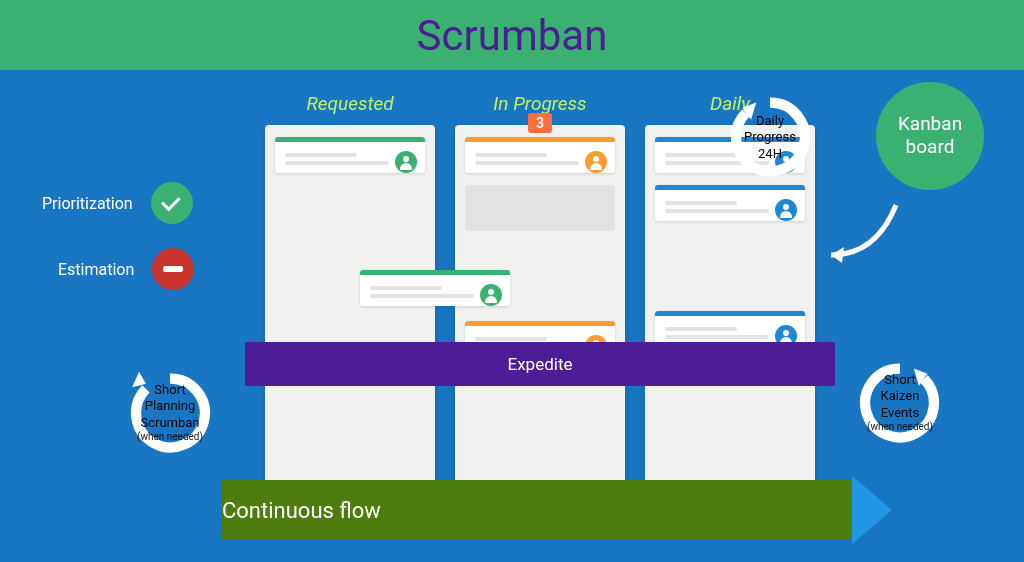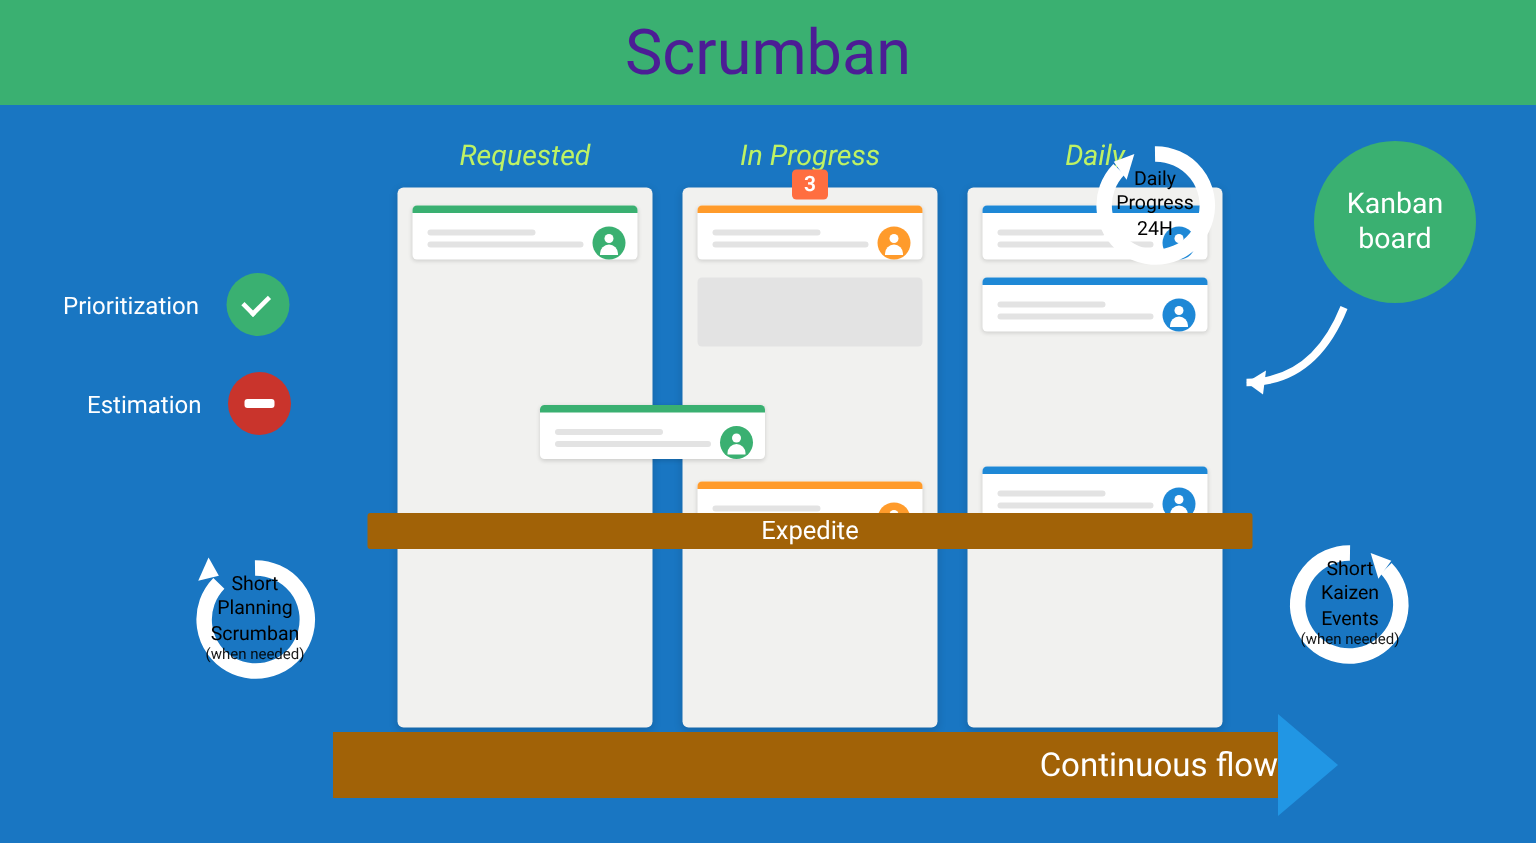--- a/index.html
+++ b/index.html
@@ -171,22 +171,22 @@
     left: 360px;
     top: 200px;
     z-index: 5;
   }
   
   .expedite {
     position: absolute;
     left: 245px;
     top: 272px;
     width: 590px;
-    height: 24px;
-    background: #a16207;
+    height: 44px;
+    background: #4c1d95;
     color: #fff;
     display: flex;
     align-items: center;
     justify-content: center;
     font-size: 17px;
     z-index: 3;
     border-radius: 2px;
   }
   
   .flow-arrow {
@@ -194,25 +194,25 @@
     left: 222px;
     top: 418px;
     width: 670px;
     height: 44px;
     z-index: 6;
     display: flex;
     align-items: center;
   }
   .flow-bar {
     flex: 1;
-    height: 44px;
-    background: #a16207;
-    display: flex;
-    align-items: center;
-    justify-content: flex-end;
+    height: 60px;
+    background: #4d7c0f;
+    display: flex;
+    align-items: center;
+    justify-content: flex-start;
     color: #fff;
     font-size: 22px;
   }
   .flow-head {
     width: 0; height: 0;
     border-top: 34px solid transparent;
     border-bottom: 34px solid transparent;
     border-left: 40px solid #2196e4;
   }
   
@@ -236,21 +236,21 @@
     left: 50%;
     top: 50%;
     transform: translate(-50%, -50%);
     width: 90px;
   }
   .cycle .sub { font-size: 10px; opacity: .9; }
   
   .kanban-circle {
     position: absolute;
     right: 40px;
-    top: 24px;
+    top: 12px;
     width: 108px;
     height: 108px;
     background: #3ab071;
     border-radius: 50%;
     color: #fff;
     display: flex;
     align-items: center;
     justify-content: center;
     text-align: center;
     font-size: 19px;

